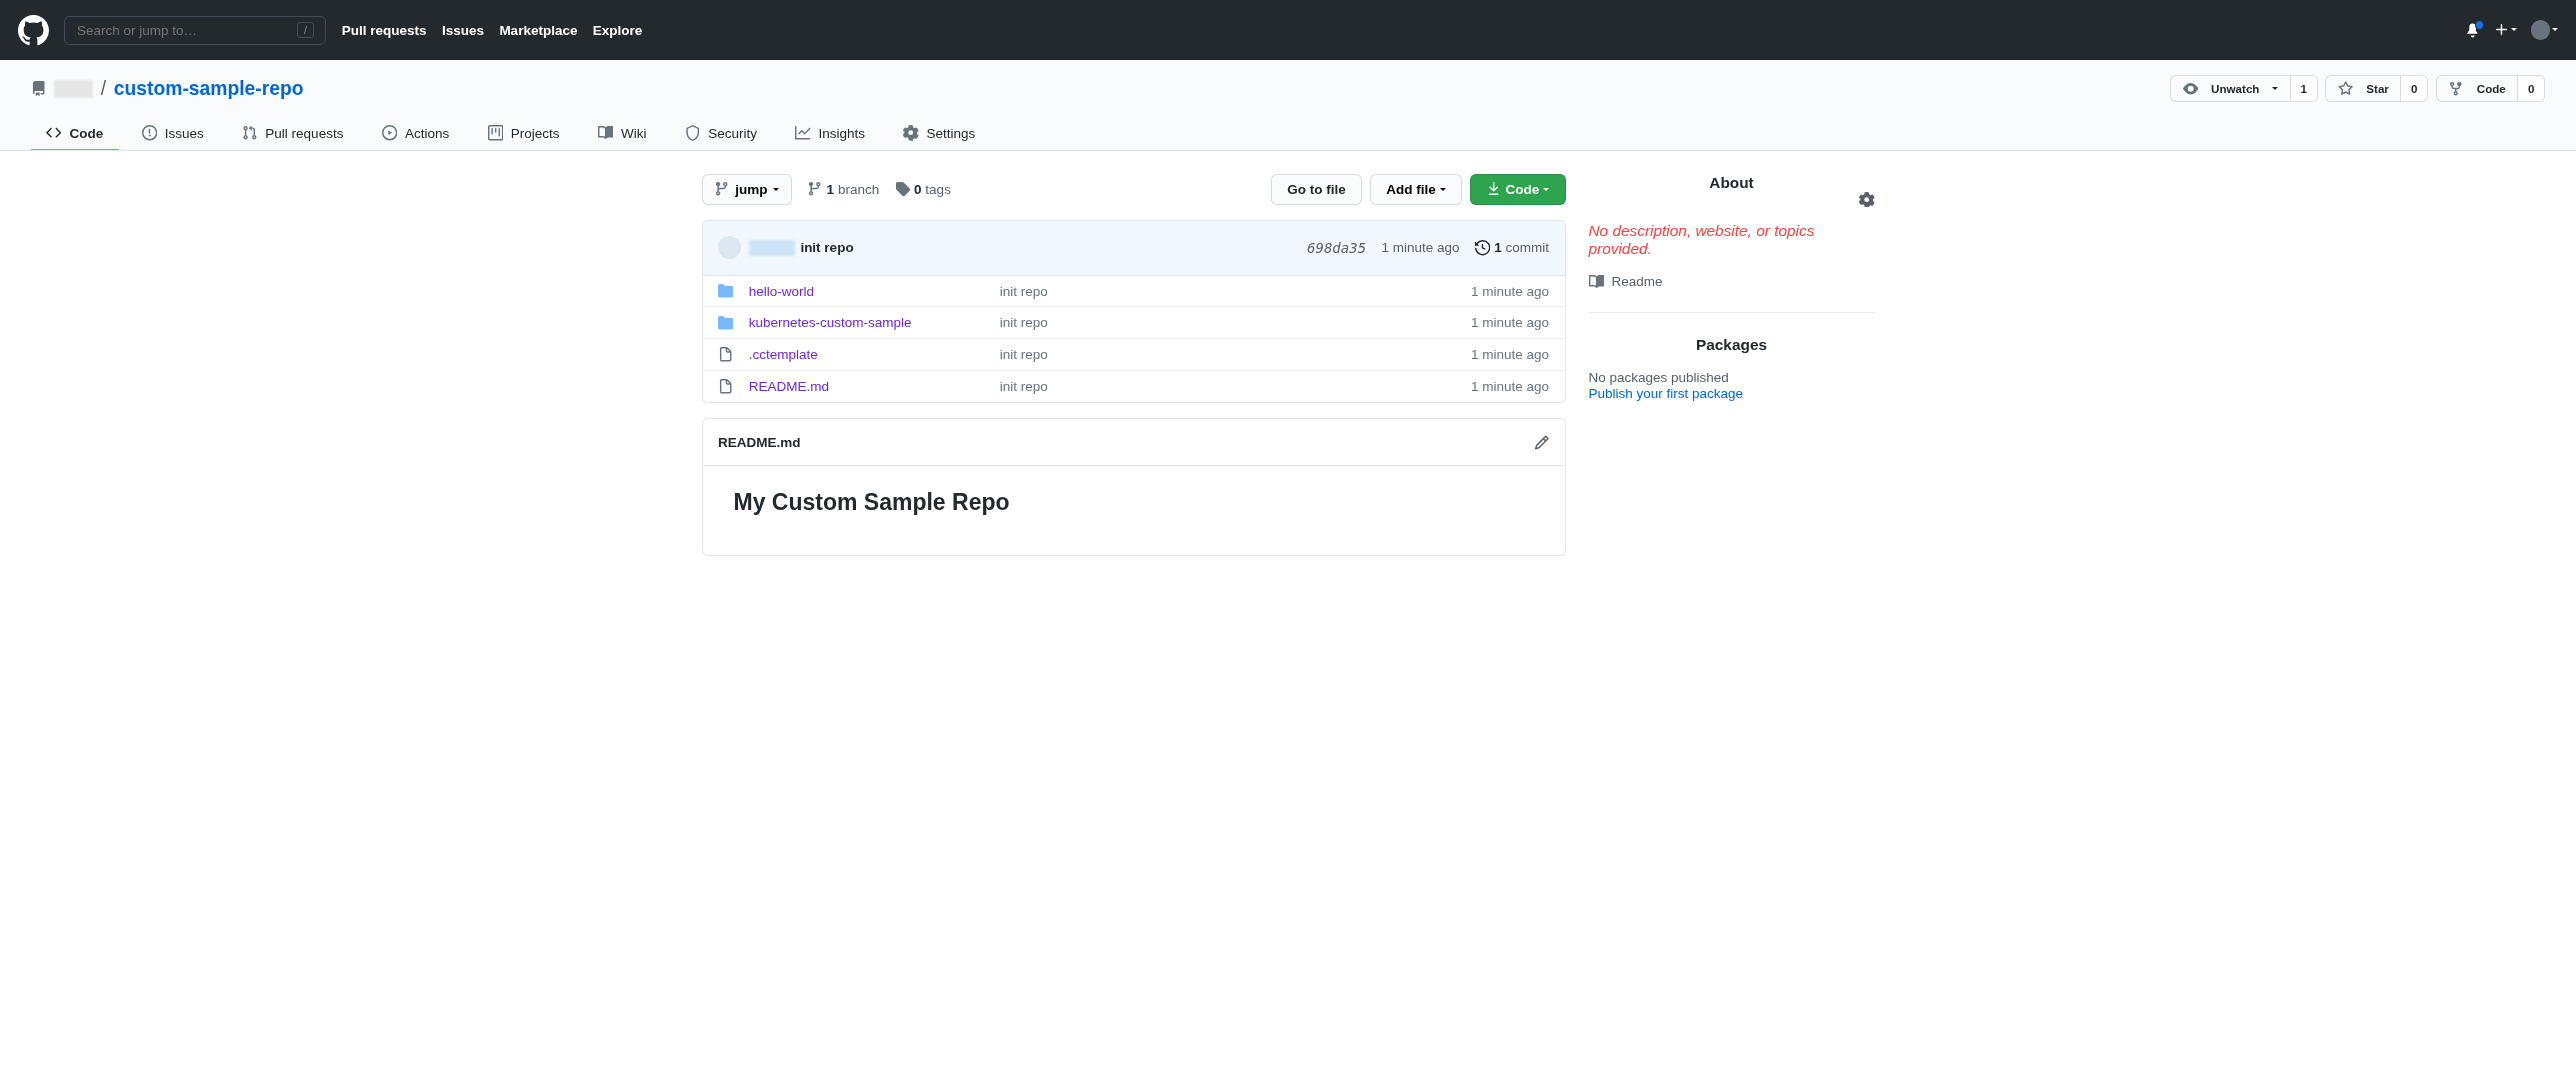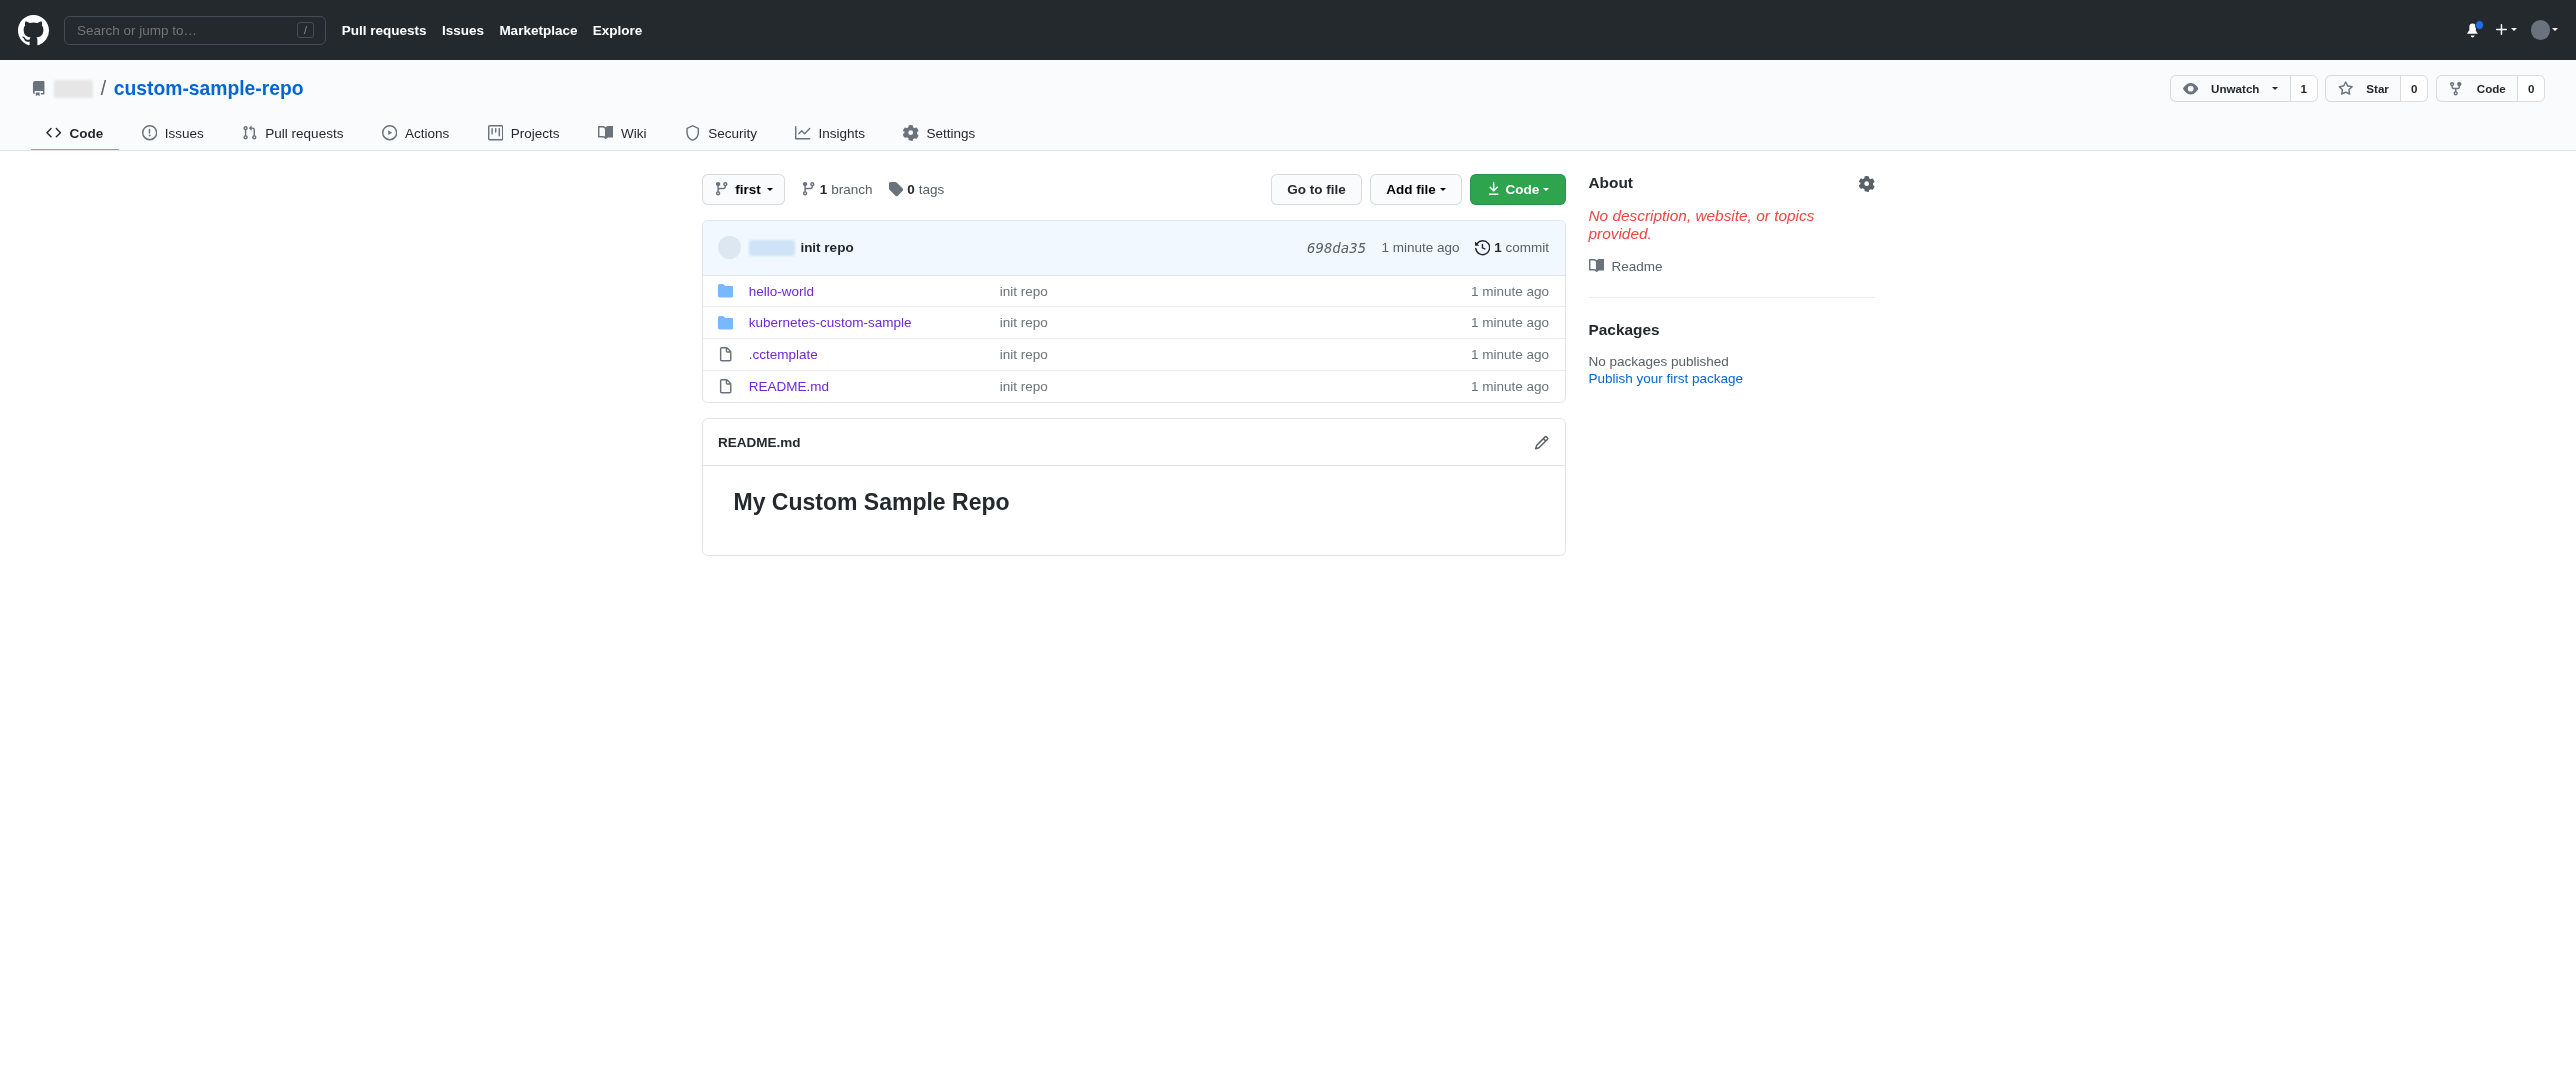--- a/index.html
+++ b/index.html
@@ -76,21 +76,21 @@
 
 .readme-box { border: 1px solid #e1e4e8; border-radius: 5.8px; margin-top: 15.4px; }
 .readme-head { display: flex; align-items: center; padding: 15.4px; border-bottom: 1px solid #e1e4e8; }
 .readme-head .title { font-weight: 600; font-size: 13.5px; }
 .readme-head .edit { margin-left: auto; color: #586069; cursor: pointer; }
 .readme-body { padding: 23px 31px 39px; }
 .readme-body h1 { font-size: 23px; font-weight: 600; }
 
 
 .side-section { border-bottom: 1px solid #eaecef; padding-bottom: 23px; margin-bottom: 23px; }
-.side-head { display: flex; align-items: flex-end; margin-bottom: 15.4px; }
+.side-head { display: flex; align-items: center; margin-bottom: 15.4px; flex-direction: column; }
 .side-head h2 { font-size: 15.4px; font-weight: 600; }
 .side-head .gear { margin-left: auto; color: #586069; cursor: pointer; }
 .side-desc { color: #ef4444; font-style: italic; font-size: 15.4px; margin-bottom: 15.4px; }
 .side-link { display: flex; align-items: center; gap: 7.7px; color: #586069; font-size: 13.5px; }
 .side-text-muted { color: #586069; font-size: 13.5px; margin-bottom: 1.9px; }
 .side-link-blue { color: #0366d6; font-size: 13.5px; }
 
 .caret-down { width: 0; height: 0; border-left: 3.9px solid transparent; border-right: 3.9px solid transparent; border-top: 3.9px solid currentColor; display: inline-block; }
 
 svg { display: block; }
@@ -235,21 +235,21 @@
   </nav>
 </div>
 
 <div class="container">
   <div class="main-col">
     <div class="file-nav">
       <button class="branch-btn">
         <svg width="15.4" height="15.4" viewBox="0 0 16 16" fill="#6a737d">
             <path d="M11.75 2.5a.75.75 0 100 1.5.75.75 0 000-1.5zm-2.25.75a2.25 2.25 0 113 2.122V6A2.5 2.5 0 0110 8.5H6a1 1 0 00-1 1v1.128a2.251 2.251 0 11-1.5 0V5.372a2.25 2.25 0 111.5 0v1.836A2.492 2.492 0 016 7h4a1 1 0 001-1v-.628A2.25 2.25 0 019.5 3.25zM4.25 12a.75.75 0 100 1.5.75.75 0 000-1.5zM3.5 3.25a.75.75 0 111.5 0 .75.75 0 01-1.5 0z"></path>
           </svg>
-        <span>first</span>
+        <span>jump</span>
         <span class="caret-down"></span>
       </button>
       <a class="branch-info">
         <svg width="15.4" height="15.4" viewBox="0 0 16 16" fill="#6a737d">
             <path d="M11.75 2.5a.75.75 0 100 1.5.75.75 0 000-1.5zm-2.25.75a2.25 2.25 0 113 2.122V6A2.5 2.5 0 0110 8.5H6a1 1 0 00-1 1v1.128a2.251 2.251 0 11-1.5 0V5.372a2.25 2.25 0 111.5 0v1.836A2.492 2.492 0 016 7h4a1 1 0 001-1v-.628A2.25 2.25 0 019.5 3.25zM4.25 12a.75.75 0 100 1.5.75.75 0 000-1.5zM3.5 3.25a.75.75 0 111.5 0 .75.75 0 01-1.5 0z"></path>
           </svg>
         <strong>1</strong>
         <span>branch</span>
       </a>
       <a class="branch-info">

